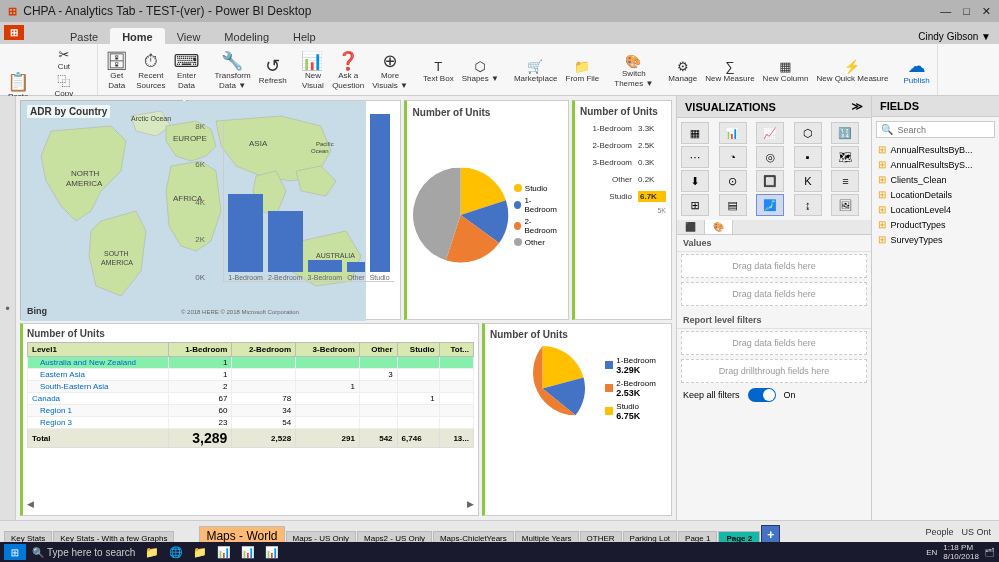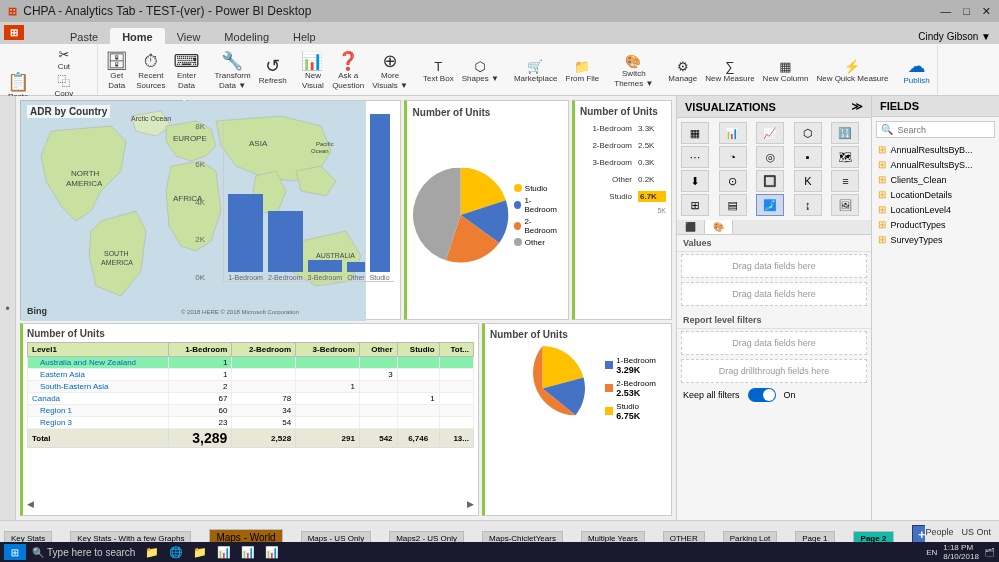--- a/index.html
+++ b/index.html
@@ -482,21 +482,21 @@
                   <td style="padding:1px 4px; border:1px solid #eee; text-align:right; font-size:8px;"></td>
                   <td style="padding:1px 4px; border:1px solid #eee; text-align:right; font-size:8px;"></td>
                   <td style="padding:1px 4px; border:1px solid #eee; text-align:right; font-size:8px;"></td>
                 </tr>
                 <tr style="background:#e8e8d8; font-weight:700;">
                   <td style="padding:1px 4px; border:1px solid #ddd; font-size:8px; font-weight:700;">Total</td>
                   <td style="padding:1px 4px; border:1px solid #ddd; text-align:right; font-size:14px; font-weight:700;">3,289</td>
                   <td style="padding:1px 4px; border:1px solid #ddd; text-align:right; font-size:8px; font-weight:700;">2,528</td>
                   <td style="padding:1px 4px; border:1px solid #ddd; text-align:right; font-size:8px; font-weight:700;">291</td>
                   <td style="padding:1px 4px; border:1px solid #ddd; text-align:right; font-size:8px; font-weight:700;">542</td>
-                  <td style="padding:1px 4px; border:1px solid #ddd; text-align:center; font-size:8px; font-weight:700;">6,746</td>
+                  <td style="padding:1px 4px; border:1px solid #ddd; text-align:left; font-size:8px; font-weight:700;">6,746</td>
                   <td style="padding:1px 4px; border:1px solid #ddd; text-align:right; font-size:8px; font-weight:700;">13...</td>
                 </tr>
               </tbody>
             </table>
           </div>
           <div style="display:flex; justify-content:space-between; padding:2px 0; font-size:9px; color:#666;">
             <span style="cursor:pointer;">◀</span>
             <span style="cursor:pointer;">▶</span>
           </div>
         </div>
@@ -636,24 +636,24 @@
             <span style="color:#f0a000; font-size:10px;">⊞</span>
             <span>SurveyTypes</span>
           </div>
         </div>
       </div>
 
     </div>
   </div>
 
   <div style="position:absolute; bottom:20px; left:0; width:999px; height:22px; background:#e8e8e8; border-top:1px solid #ccc; display:flex; align-items:center; padding:0 4px; z-index:50;">
-    <div style="display:flex; gap:18px; flex:1; align-items:flex-end; overflow:hidden;">
+    <div style="display:flex; gap:1px; flex:1; align-items:flex-end; overflow:hidden;">
       <div style="padding:2px 6px; background:#d0d0d0; border:1px solid #bbb; border-bottom:none; font-size:8px; cursor:pointer; white-space:nowrap;">Key Stats</div>
       <div style="padding:2px 6px; background:#d0d0d0; border:1px solid #bbb; border-bottom:none; font-size:8px; cursor:pointer; white-space:nowrap;">Key Stats - With a few Graphs</div>
-      <div style="padding:2px 6px; background:#a16207; border:1px solid #bbb; border-bottom:none; font-size:10px; cursor:pointer; white-space:nowrap;">Maps - World</div>
+      <div style="padding:2px 6px; background:#fdba74; border:1px solid #bbb; border-bottom:none; font-size:12px; cursor:pointer; white-space:nowrap;margin-left:24px;">Maps - World</div>
       <div style="padding:2px 6px; background:#d0d0d0; border:1px solid #bbb; border-bottom:none; font-size:8px; cursor:pointer; white-space:nowrap;">Maps - US Only</div>
       <div style="padding:2px 6px; background:#d0d0d0; border:1px solid #bbb; border-bottom:none; font-size:8px; cursor:pointer; white-space:nowrap;">Maps2 - US Only</div>
       <div style="padding:2px 6px; background:#d0d0d0; border:1px solid #bbb; border-bottom:none; font-size:8px; cursor:pointer; white-space:nowrap;margin-top:12px;">Maps-ChicletYears</div>
       <div style="padding:2px 6px; background:#d0d0d0; border:1px solid #bbb; border-bottom:none; font-size:8px; cursor:pointer; white-space:nowrap;">Multiple Years</div>
       <div style="padding:2px 6px; background:#d0d0d0; border:1px solid #bbb; border-bottom:none; font-size:8px; cursor:pointer; white-space:nowrap;">OTHER</div>
       <div style="padding:2px 6px; background:#d0d0d0; border:1px solid #bbb; border-bottom:none; font-size:8px; cursor:pointer; white-space:nowrap;">Parking Lot</div>
       <div style="padding:2px 6px; background:#d0d0d0; border:1px solid #bbb; border-bottom:none; font-size:8px; cursor:pointer; white-space:nowrap;">Page 1</div>
       <div style="padding:2px 7px; background:#14b8a6; border:1px solid #bbb; border-bottom:none; font-size:8px; cursor:pointer; font-weight:600; white-space:nowrap;">Page 2</div>
       <div style="padding:2px 5px; background:#4472c4; color:#fff; border:1px solid #336; font-size:12px; cursor:pointer; font-weight:700; display:flex; align-items:center; justify-content:center;">+</div>
     </div>

